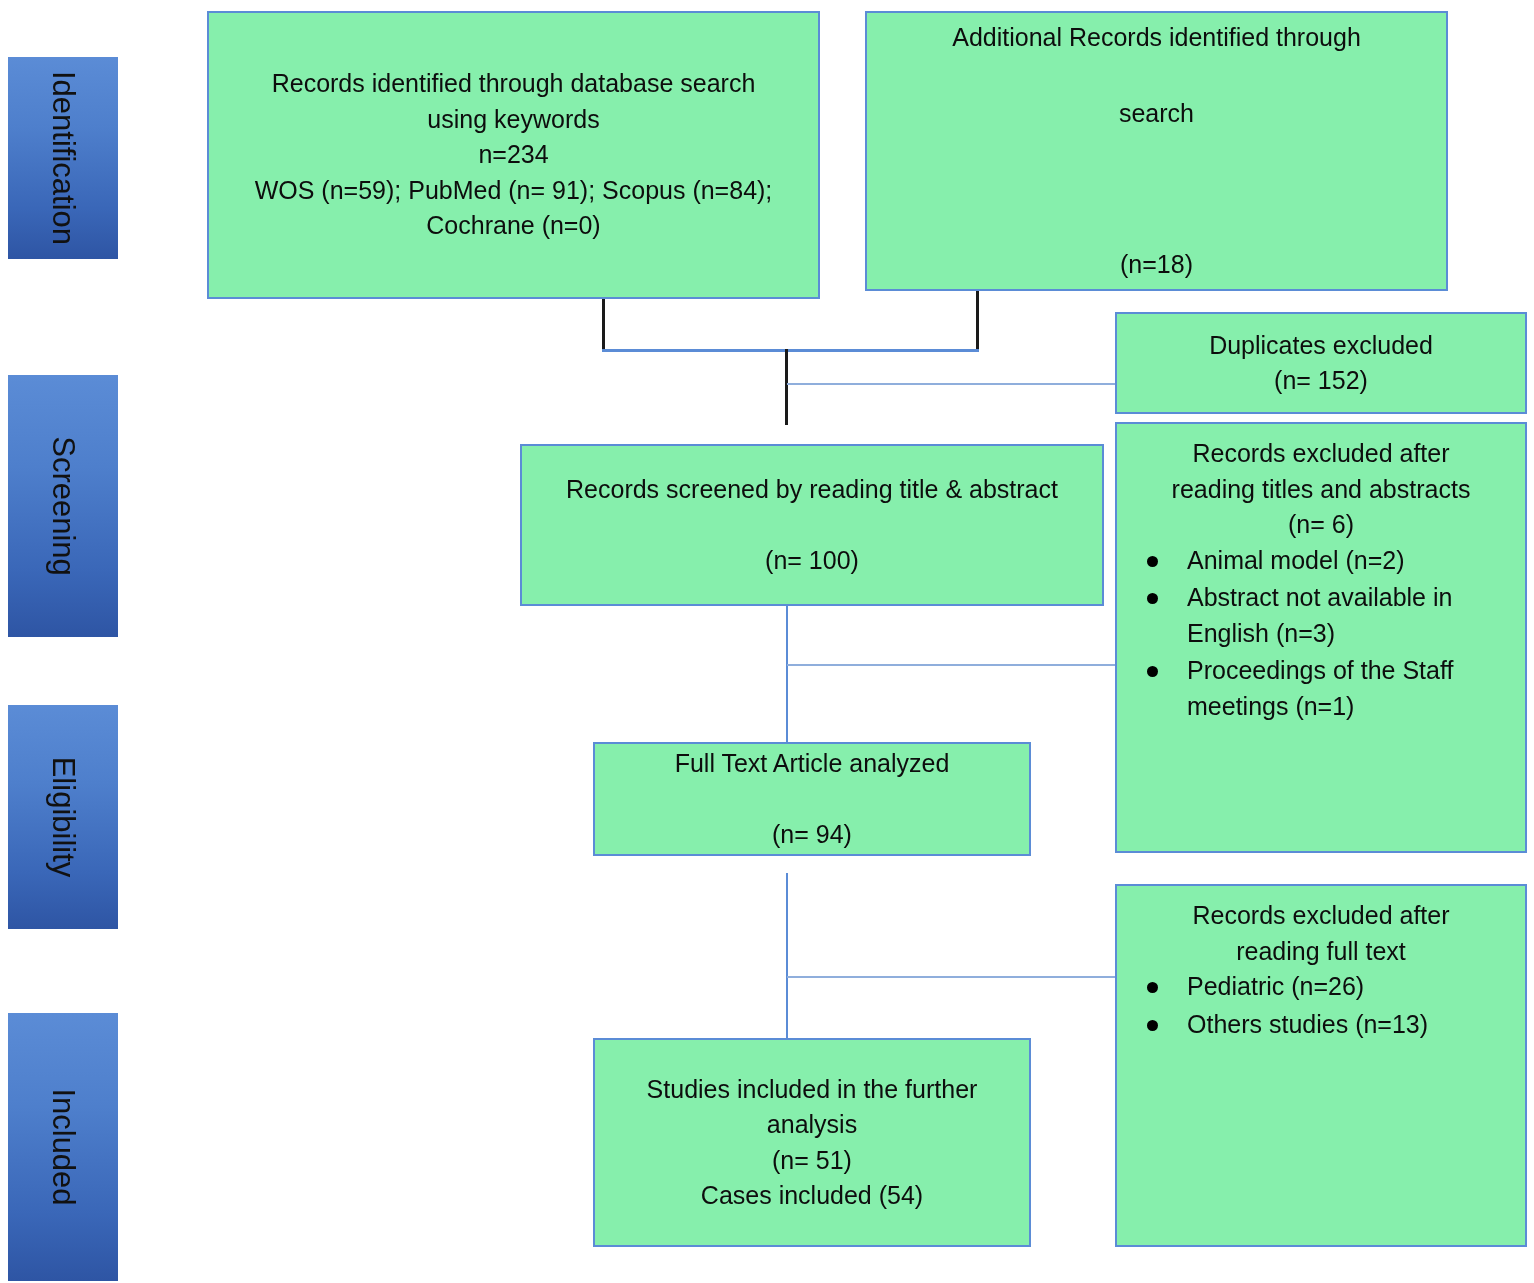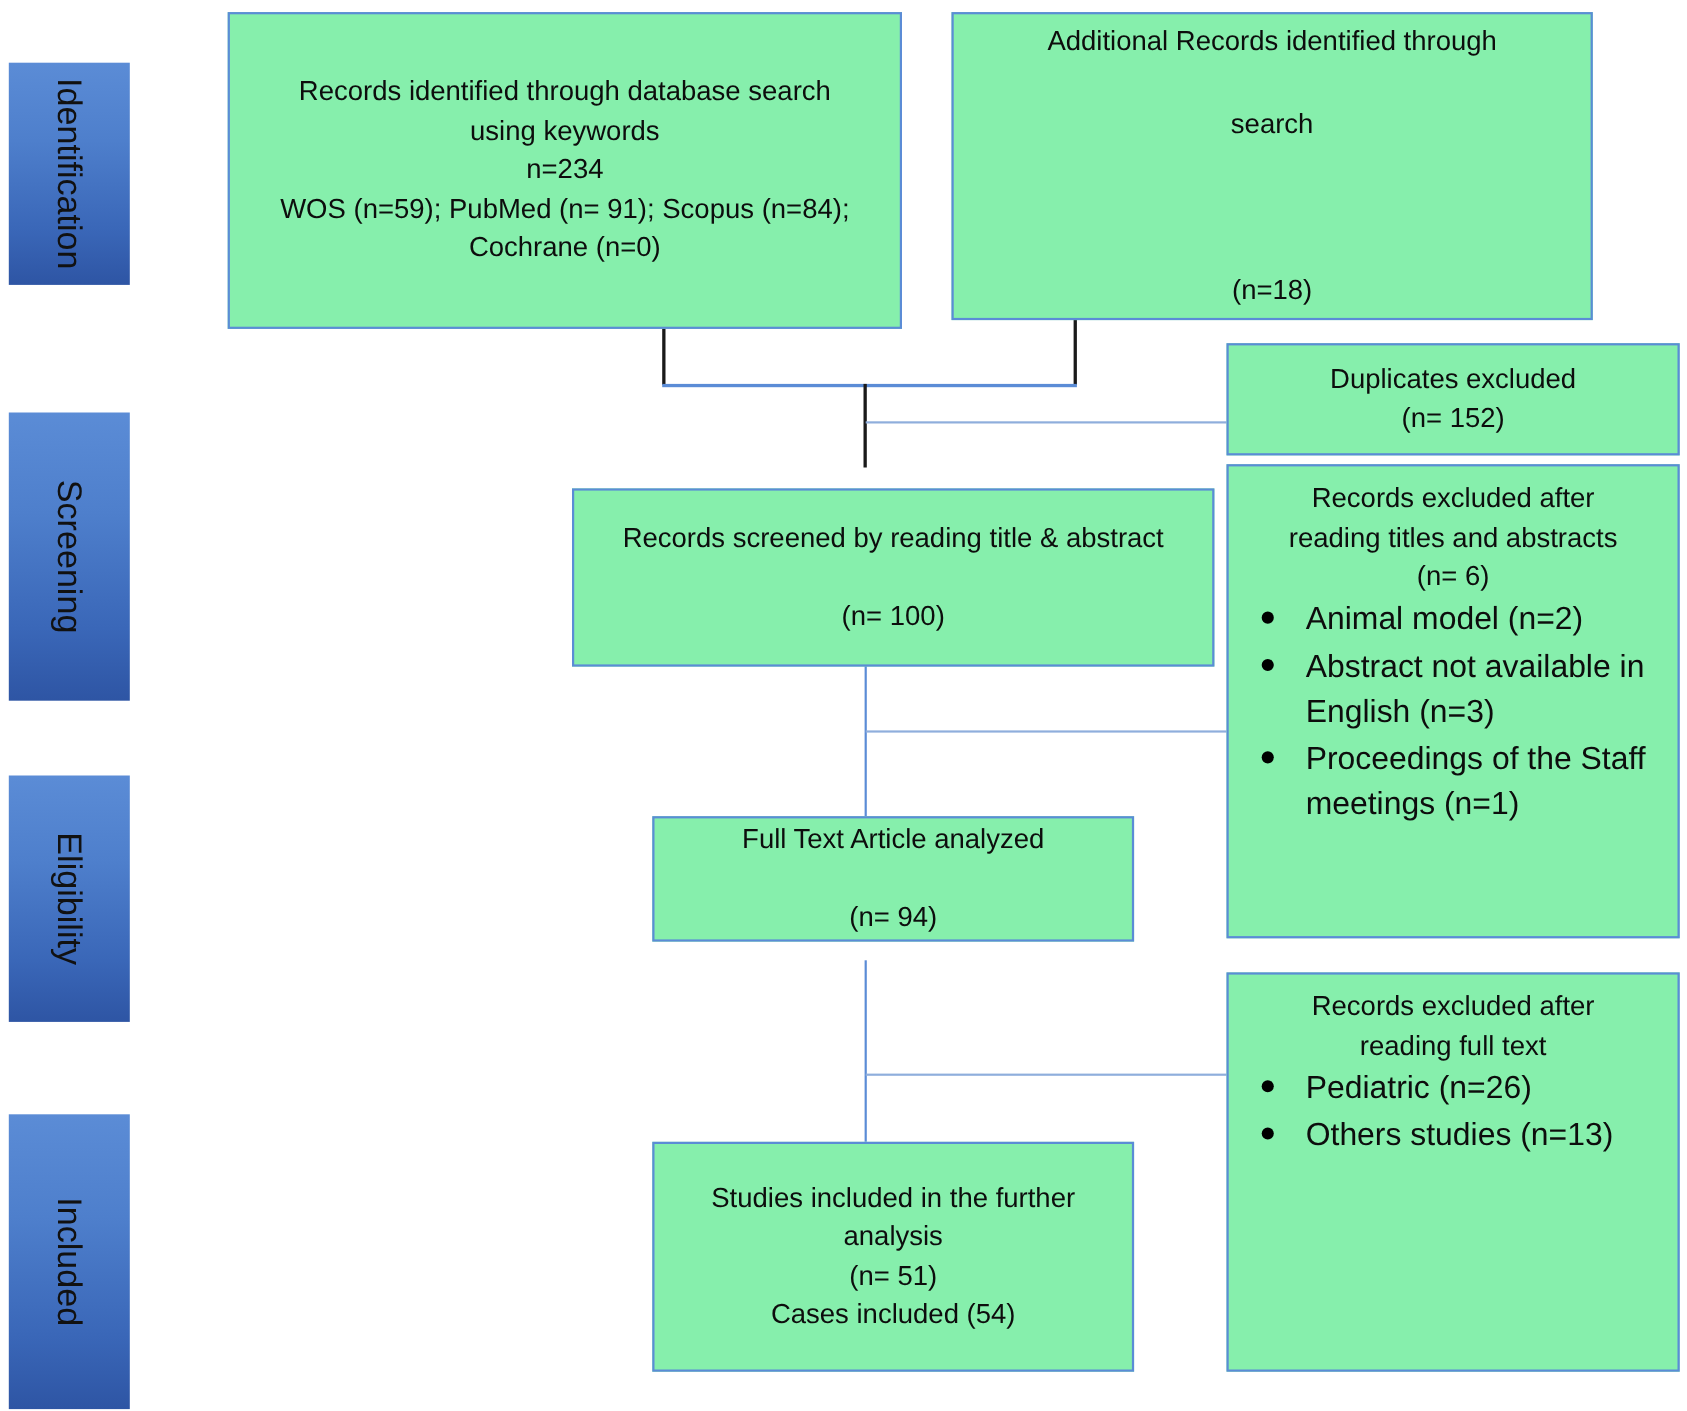--- a/index.html
+++ b/index.html
@@ -67,21 +67,21 @@
     width: 100%;
     margin: 0;
     padding: 0;
     list-style: none;
     text-align: left;
   }
   .bullets li {
     position: relative;
     padding-left: 58px;
     margin: 0 0 2px 0;
-    font-size: 29px;
+    font-size: 25px;
     line-height: 1.42;
   }
   .bullets li .dot {
     position: absolute;
     left: 18px;
     top: 13px;
     width: 11px;
     height: 11px;
     background: #000000;
     border-radius: 50%;

